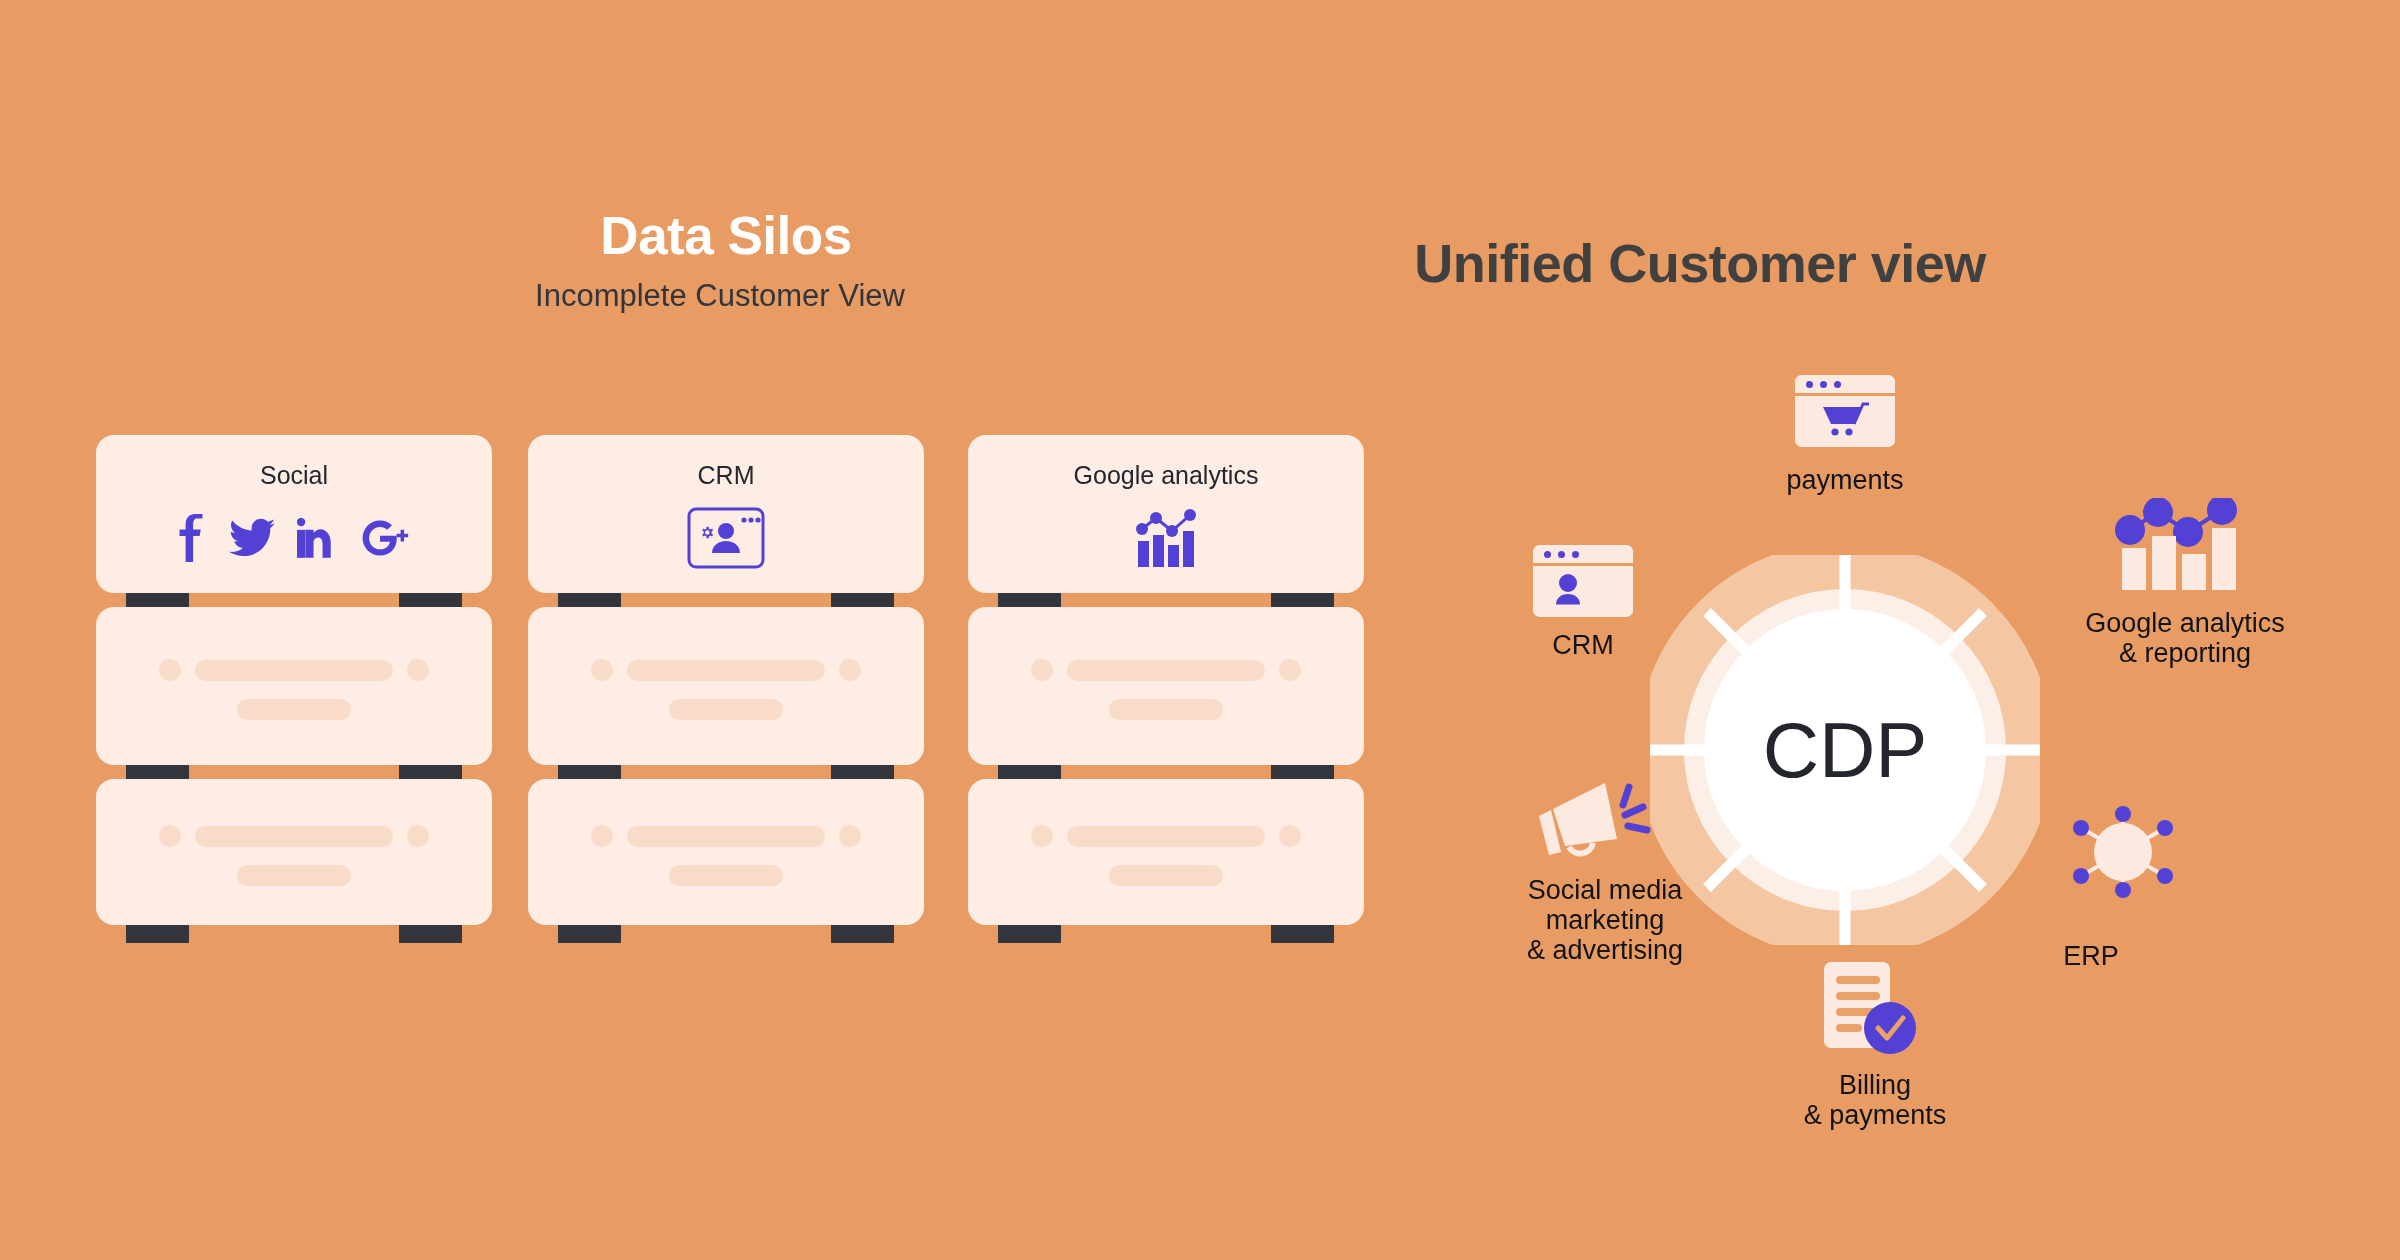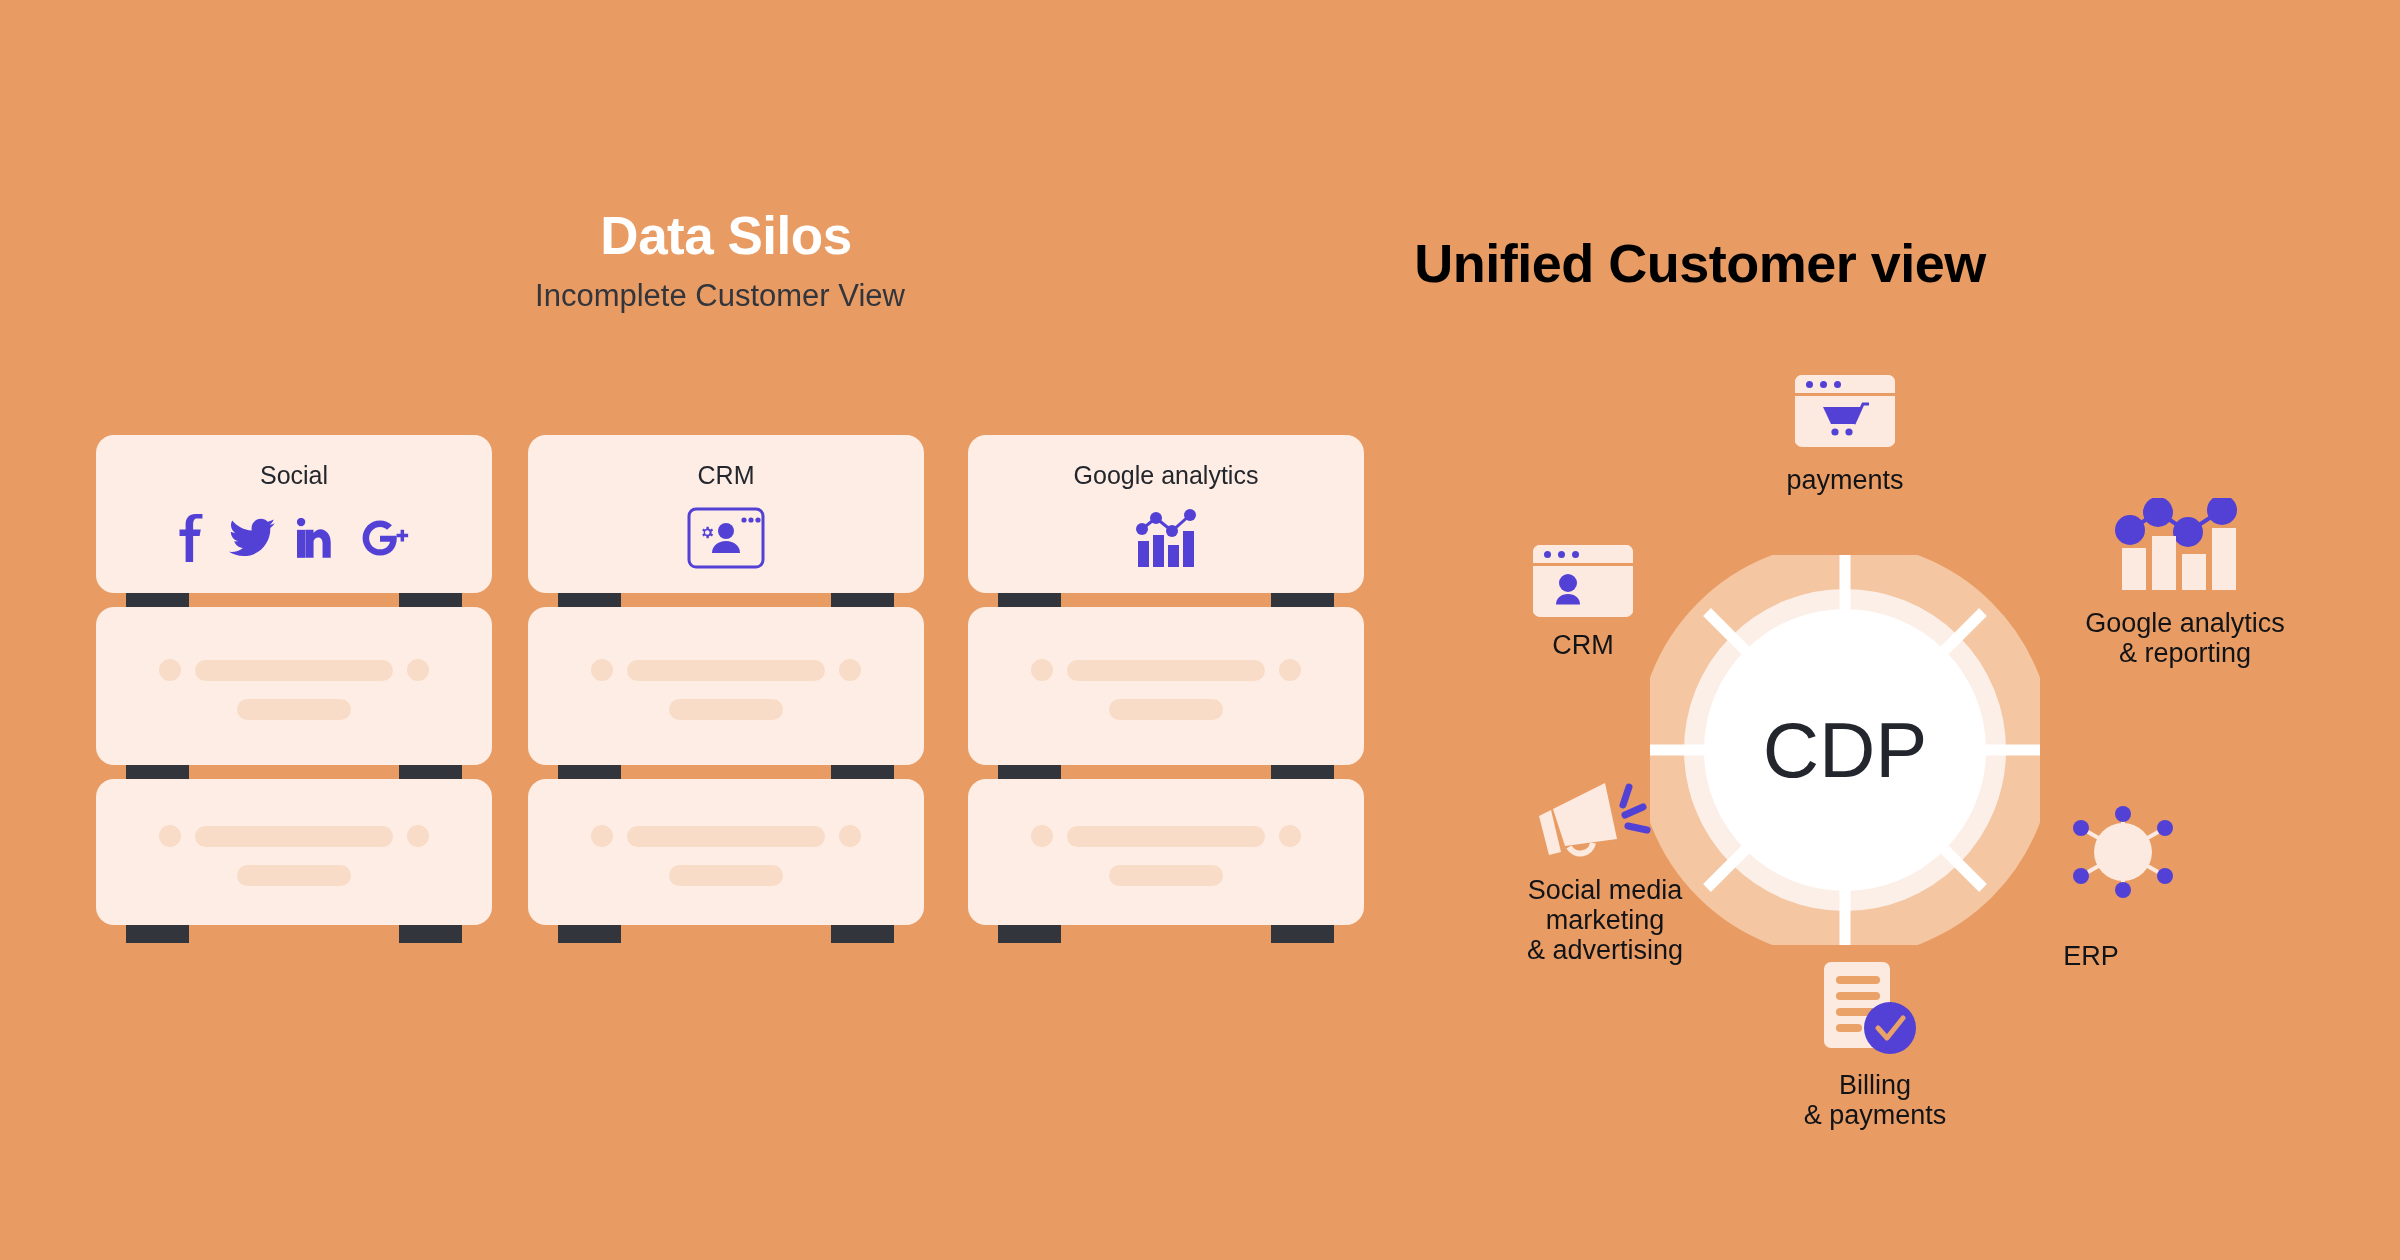--- a/index.html
+++ b/index.html
@@ -161,21 +161,21 @@
     width: 960px;
     height: 1260px;
   }
 
   .unified-title {
     position: absolute;
     left: -440px;
     top: 232px;
     width: 1400px;
     text-align: center;
-    color: #000000;
+    color: #404040;
     font-size: 54px;
     font-weight: bold;
     letter-spacing: -0.5px;
   }
 
   .hub-wrap {
     position: absolute;
     left: 1650px;
     top: 555px;
     width: 390px;

